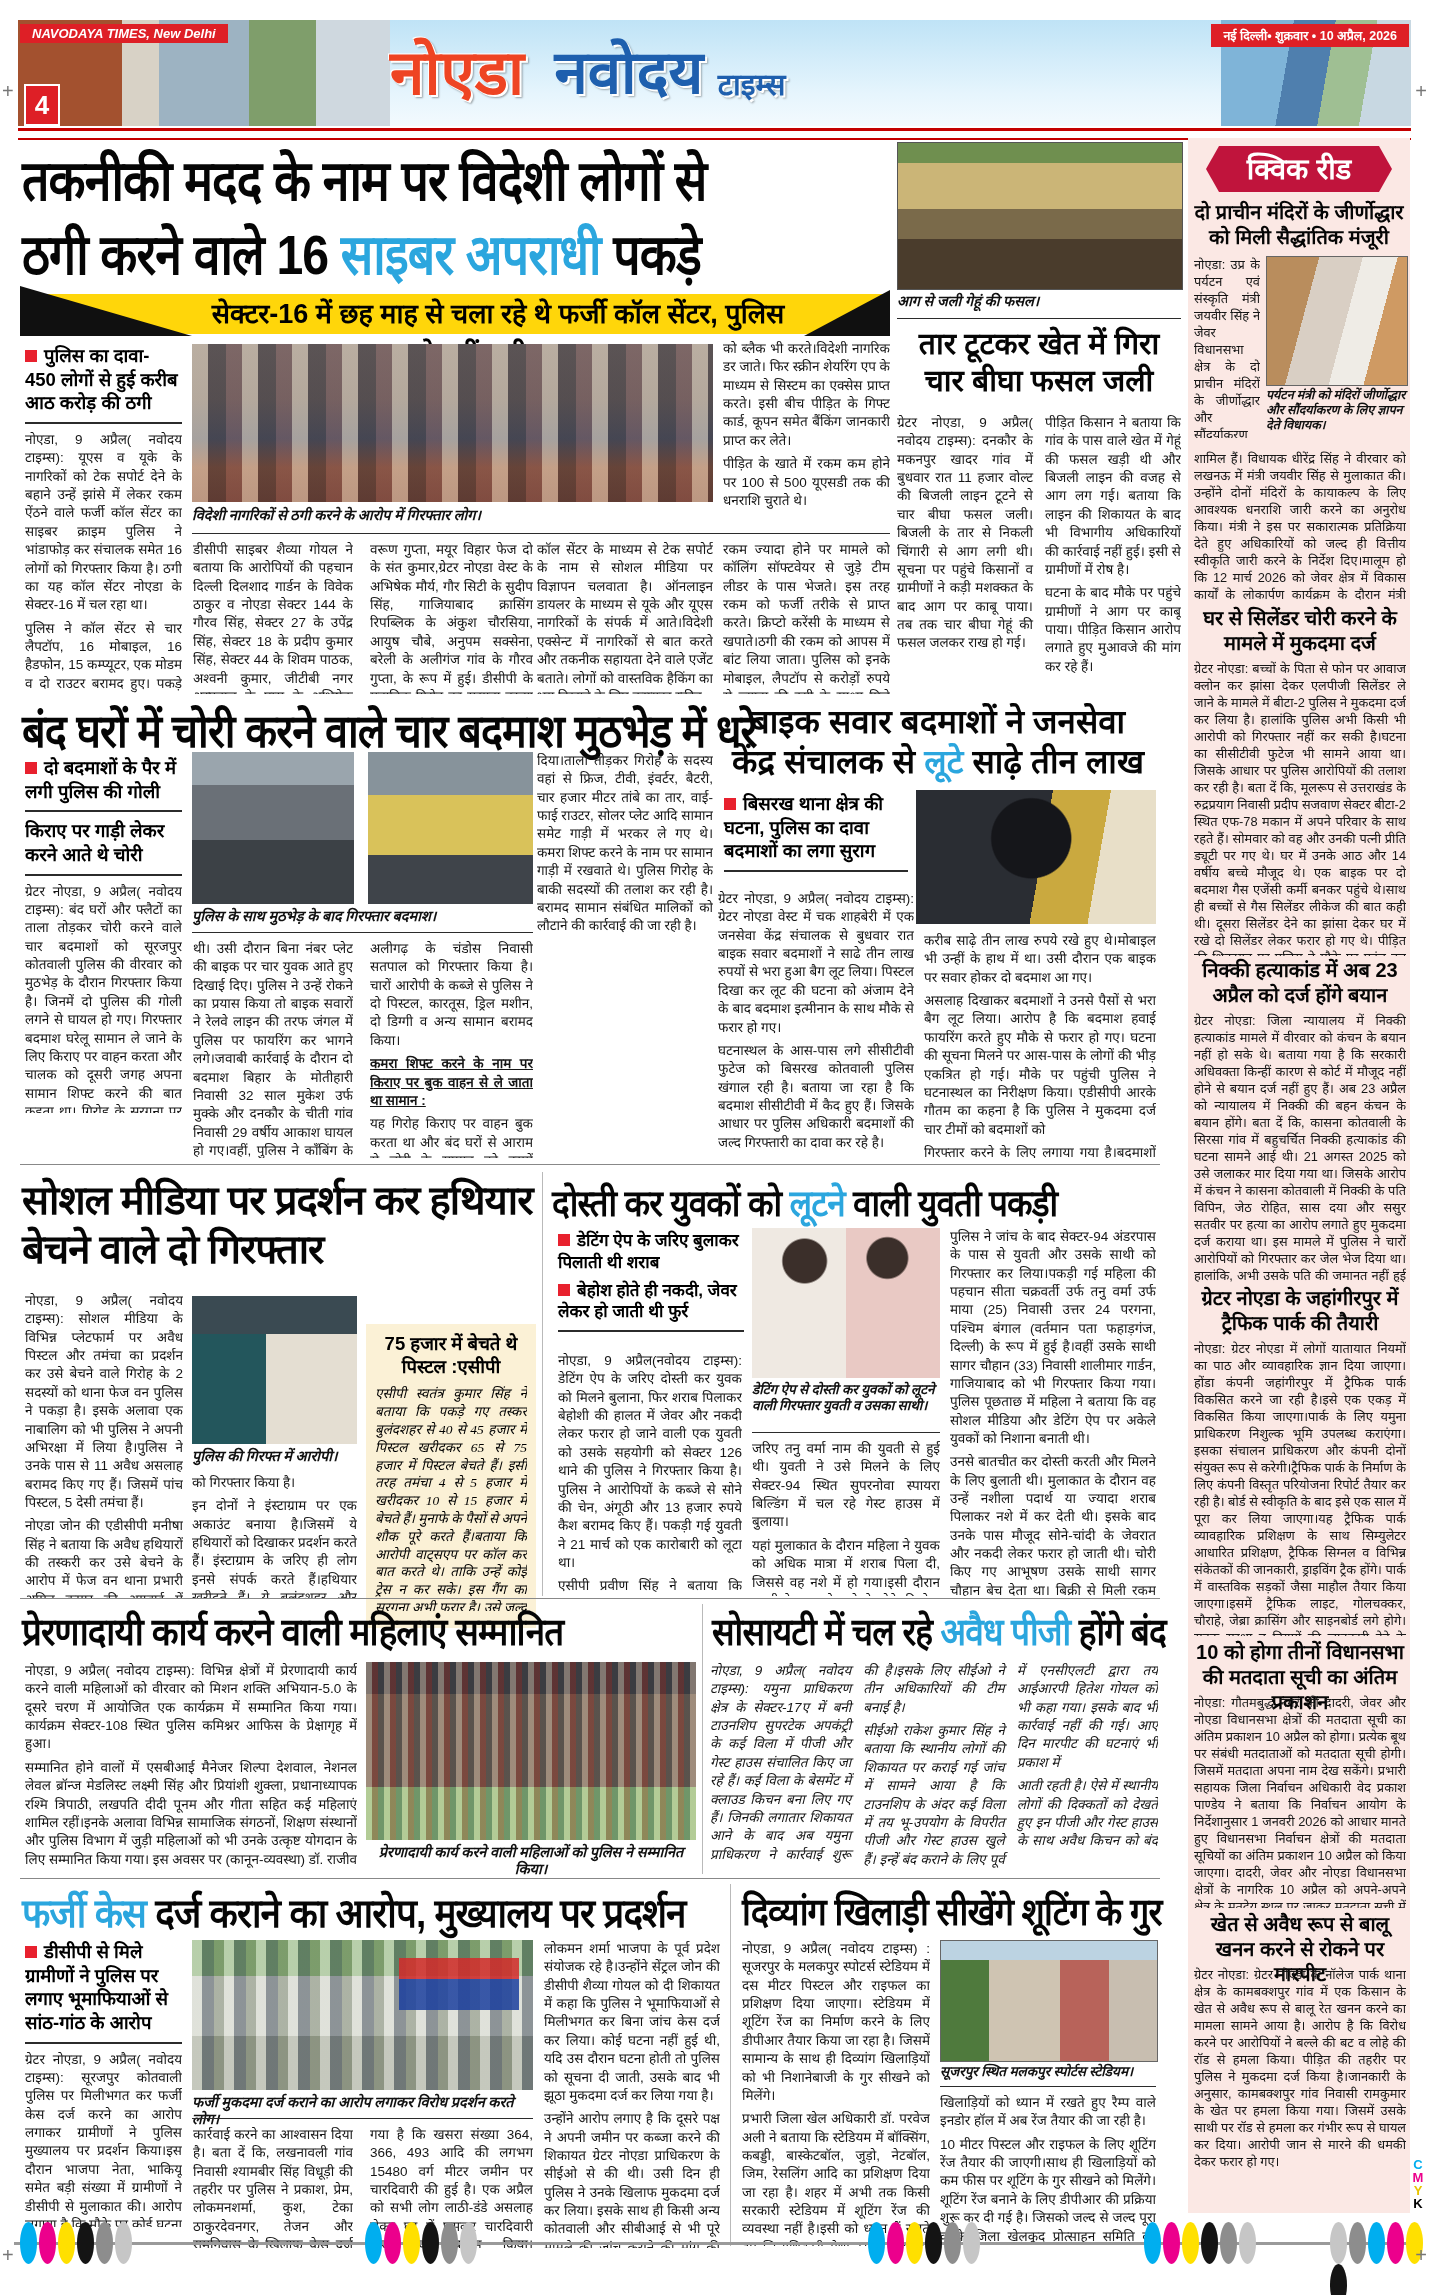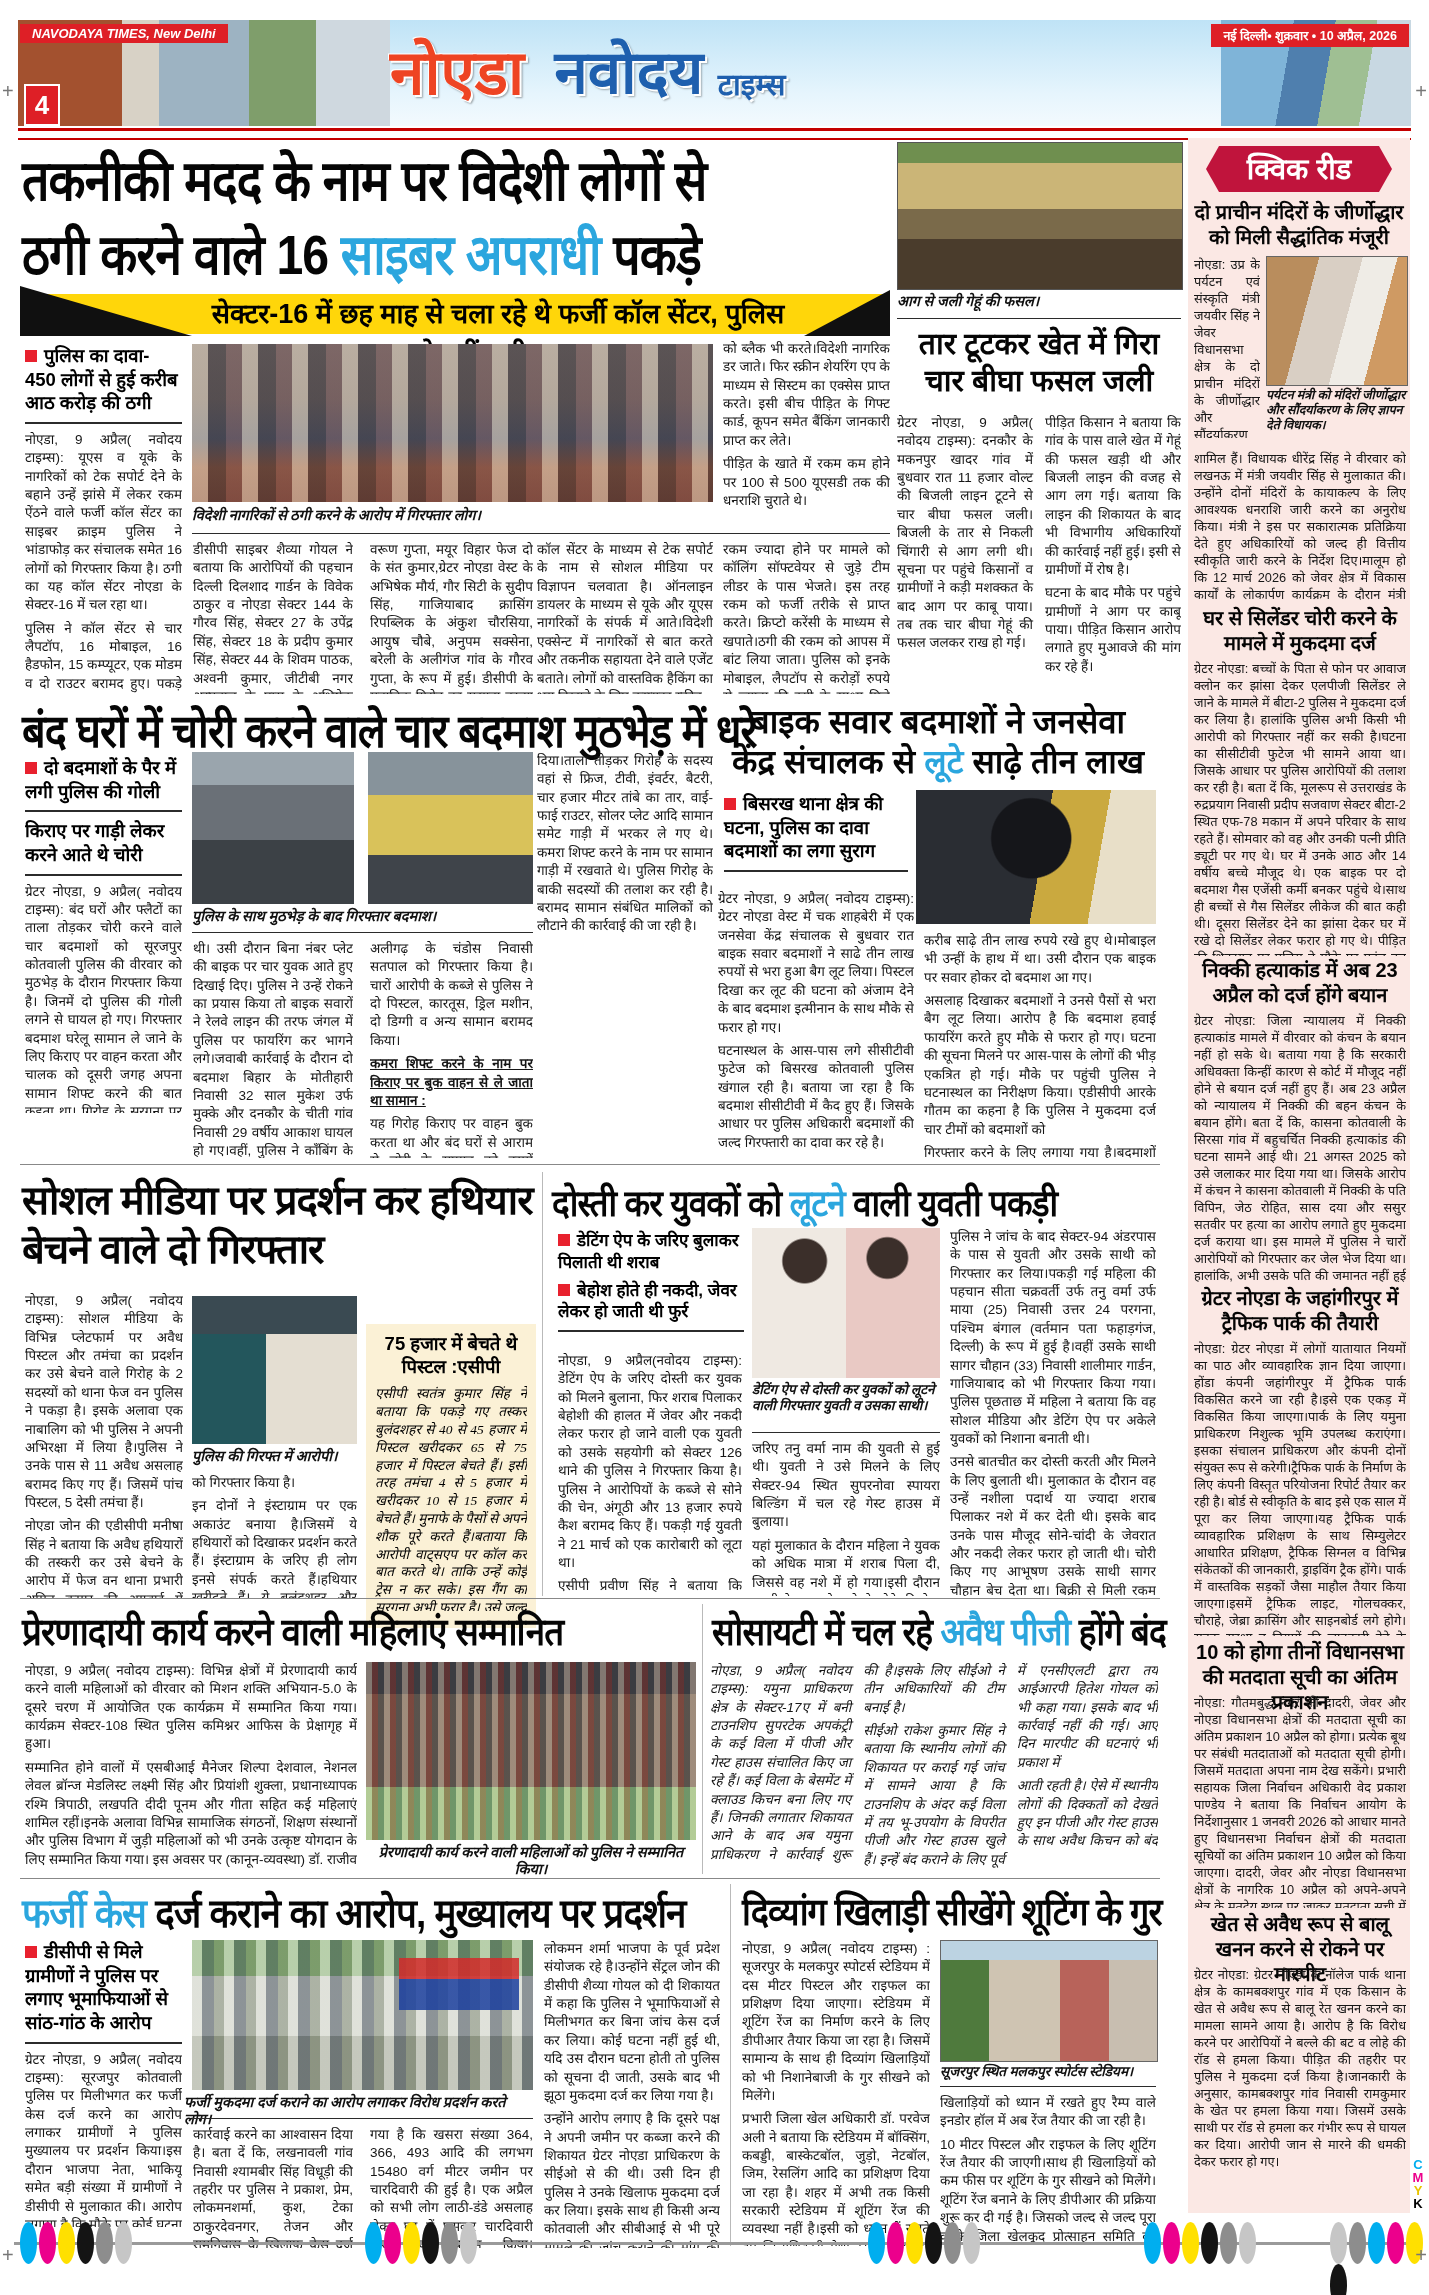--- a/index.html
+++ b/index.html
@@ -255,21 +255,21 @@
   <div class="abs" style="left:25px;top:1940px;width:157px;height:310px;overflow:hidden;">
     <div class="kick"><span class="ksq"></span><span>डीसीपी से मिले ग्रामीणों ने पुलिस पर लगाए भूमाफियाओं से सांठ-गांठ के आरोप</span></div>
     <div class="krule"></div>
     <div class="body" style="height:176px;">ग्रेटर नोएडा, 9 अप्रैल( नवोदय टाइम्स): सूरजपुर कोतवाली पुलिस पर मिलीभगत कर फर्जी केस दर्ज करने का आरोप लगाकर ग्रामीणों ने पुलिस मुख्यालय पर प्रदर्शन किया।इस दौरान भाजपा नेता, भाकियू समेत बड़ी संख्या में ग्रामीणों ने डीसीपी से मुलाकात की। आरोप लगाया है कि मौके पर कोई घटना नहीं हुई है।उसके बाद भी पुलिस ने पांच पर गंभीर धाराओं में मुकदमा दर्ज कर लिया। डीसीपी ने जांच कर</div>
   </div>
   <div class="abs photo" style="left:192px;top:1940px;width:341px;height:150px;background:
        repeating-linear-gradient(90deg,rgba(240,240,235,.5) 0 10px,rgba(60,70,90,.45) 10px 22px,rgba(120,130,110,.4) 22px 32px),
        linear-gradient(180deg,#7fae6a 0 24%,#cfd3c9 24% 64%,#9aa08f 64% 100%);">
     <div style="position:absolute;right:14px;top:18px;width:120px;height:52px;background:linear-gradient(180deg,#d42a2a 0 40%,#1b3f9e 40% 100%);opacity:.85;"></div>
   </div>
-  <div class="abs cap" style="left:184px;top:2094px;width:341px;">फर्जी मुकदमा दर्ज कराने का आरोप लगाकर विरोध प्रदर्शन करते लोग।</div>
+  <div class="abs cap" style="left:192px;top:2094px;width:341px;">फर्जी मुकदमा दर्ज कराने का आरोप लगाकर विरोध प्रदर्शन करते लोग।</div>
   <div class="abs thinrule" style="left:192px;top:2118px;width:341px;"></div>
   <div class="abs body" style="left:193px;top:2126px;width:160px;height:122px;">कार्रवाई करने का आश्वासन दिया है। बता दें कि, लखनावली गांव निवासी श्यामबीर सिंह विधूड़ी की तहरीर पर पुलिस ने प्रकाश, प्रेम, लोकमनशर्मा, कुश, टेका ठाकुरदेवनगर, तेजन और रामनिवास के खिलाफ केस दर्ज किया था। जिसमें आरोप लगाया</div>
   <div class="abs body" style="left:370px;top:2126px;width:163px;height:122px;">गया है कि खसरा संख्या 364, 366, 493 आदि की लगभग 15480 वर्ग मीटर जमीन पर चारदिवारी की हुई है। एक अप्रैल को सभी लोग लाठी-डंडे असलाह लेकर घर में घुसकर चारदिवारी गिराने का प्रयास किया। लखनावली गांव निवासी पूर्व प्रधान</div>
   <div class="abs body" style="left:544px;top:1940px;width:176px;height:308px;">
     <p>लोकमन शर्मा भाजपा के पूर्व प्रदेश संयोजक रहे है।उन्होंने सेंट्रल जोन की डीसीपी शैव्या गोयल को दी शिकायत में कहा कि पुलिस ने भूमाफियाओं से मिलीभगत कर बिना जांच केस दर्ज कर लिया। कोई घटना नहीं हुई थी, यदि उस दौरान घटना होती तो पुलिस को सूचना दी जाती, उसके बाद भी झूठा मुकदमा दर्ज कर लिया गया है।</p>
     <p>उन्होंने आरोप लगाए है कि दूसरे पक्ष ने अपनी जमीन पर कब्जा करने की शिकायत ग्रेटर नोएडा प्राधिकरण के सीईओ से की थी। उसी दिन ही पुलिस ने उनके खिलाफ मुकदमा दर्ज कर लिया। इसके साथ ही किसी अन्य कोतवाली और सीबीआई से भी पूरे मामले की जांच कराने की मांग की है।</p>
   </div>
 
   <div class="abs vline" style="left:730px;top:1884px;height:362px;"></div>
   <div class="abs h nowrap" style="left:742px;top:1884px;font-size:38px;letter-spacing:-1px;transform:scaleX(.9);">दिव्यांग खिलाड़ी सीखेंगे शूटिंग के गुर</div>

